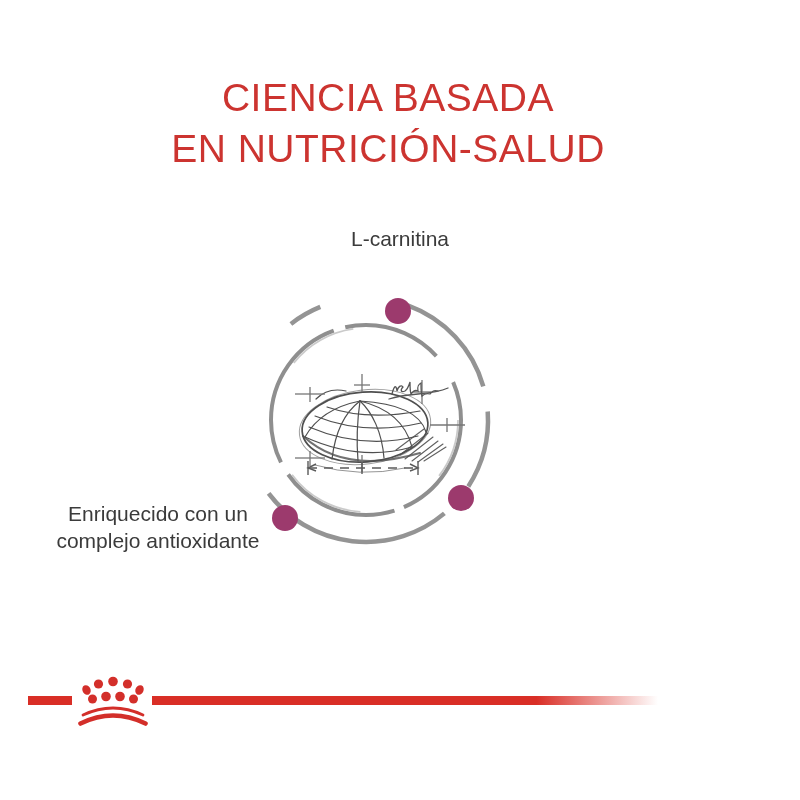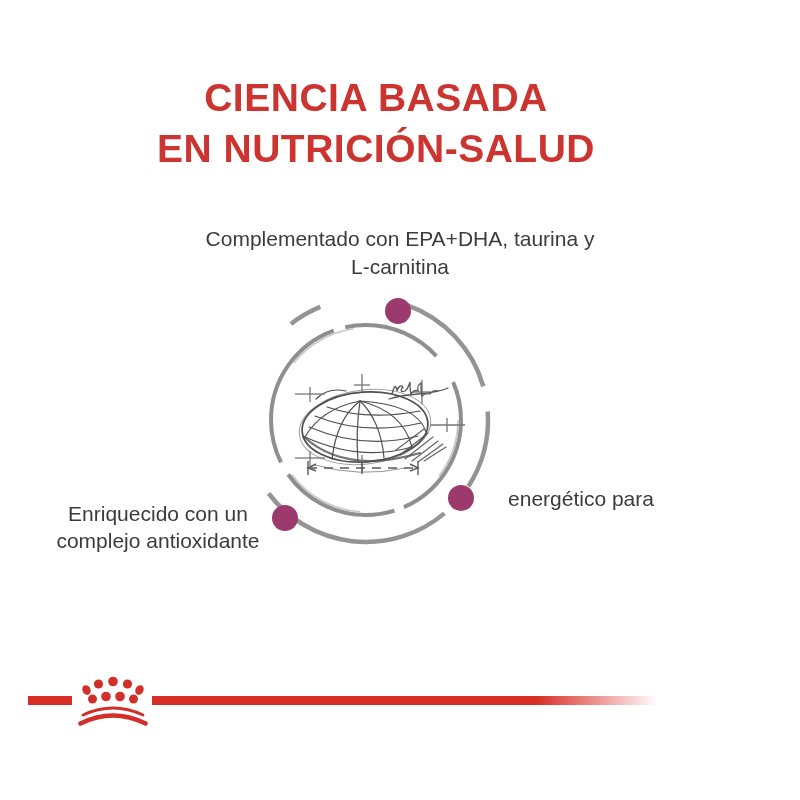--- a/index.html
+++ b/index.html
@@ -1,22 +1,22 @@
 <!DOCTYPE html>
 <html><head>
 <meta charset="utf-8">
 <style>
   html,body{margin:0;padding:0;}
   body{
     width:800px;height:800px;background:#ffffff;position:relative;overflow:hidden;
     font-family:"Liberation Sans",sans-serif;
   }
   .title{
-    position:absolute;top:72px;left:0;width:752px;text-align:center;
-    color:#cc3430;font-size:39px;font-weight:bold;line-height:51px;letter-spacing:0.5px;
+    position:absolute;top:72px;left:12px;width:752px;text-align:center;
+    color:#cc3430;font-size:39px;font-weight:normal;line-height:51px;letter-spacing:0.5px;
   }
   .title span{display:block;}
   .subtitle{
     position:absolute;top:225px;left:0;width:800px;text-align:center;
     color:#3b3b3b;font-size:21px;line-height:28px;
   }
   .subtitle span{display:block;}
   .callout{
     position:absolute;color:#3b3b3b;font-size:21px;line-height:26.5px;text-align:center;
   }
@@ -35,21 +35,20 @@
 <body>
 
 <div class="stage">
 
   <div class="title">
     <span>CIENCIA BASADA</span>
     <span>EN NUTRICIÓN-SALUD</span>
   </div>
 
   <div class="subtitle">
-    <span>Complementado con EPA+DHA, taurina y</span>
     <span>L-carnitina</span>
   </div>
 
   <svg class="illus" viewBox="236 278 290 290">
 
     <circle cx="366" cy="420" r="95" fill="none" stroke="#8f8f8f" stroke-width="4" stroke-dasharray="150 10 120 14 160 12 100 31" stroke-dashoffset="40"></circle>
     <circle cx="366" cy="420" r="92" fill="none" stroke="#bdbdbd" stroke-width="1.8" stroke-dasharray="60 90 80 120 70 160" opacity="0.8"></circle>
 
     <g fill="none" stroke="#949494" stroke-width="4.5">
       <path d="M290.9,323.9 A122,122 0 0 1 320.3,306.9"></path>
@@ -121,21 +120,20 @@
       <circle cx="461" cy="498" r="13" fill="#9c3a6d"></circle>
     </g>
   </svg>
 
   <div class="callout callout-left">
     <span>Enriquecido con un</span>
     <span>complejo antioxidante</span>
   </div>
 
   <div class="callout callout-right">
-    <span>energético para</span>
   </div>
 
   <div class="footer-bar-left"></div>
 
   <svg class="crown" viewBox="0 0 72 52">
     <g fill="#d32f2a">
       <circle cx="36" cy="7.5" r="4.8"></circle>
       <circle cx="21.5" cy="10" r="4.6"></circle>
       <circle cx="50.5" cy="10" r="4.6"></circle>
       <ellipse cx="9.5" cy="16" rx="4" ry="5" transform="rotate(-28 9.5 16)"></ellipse>

